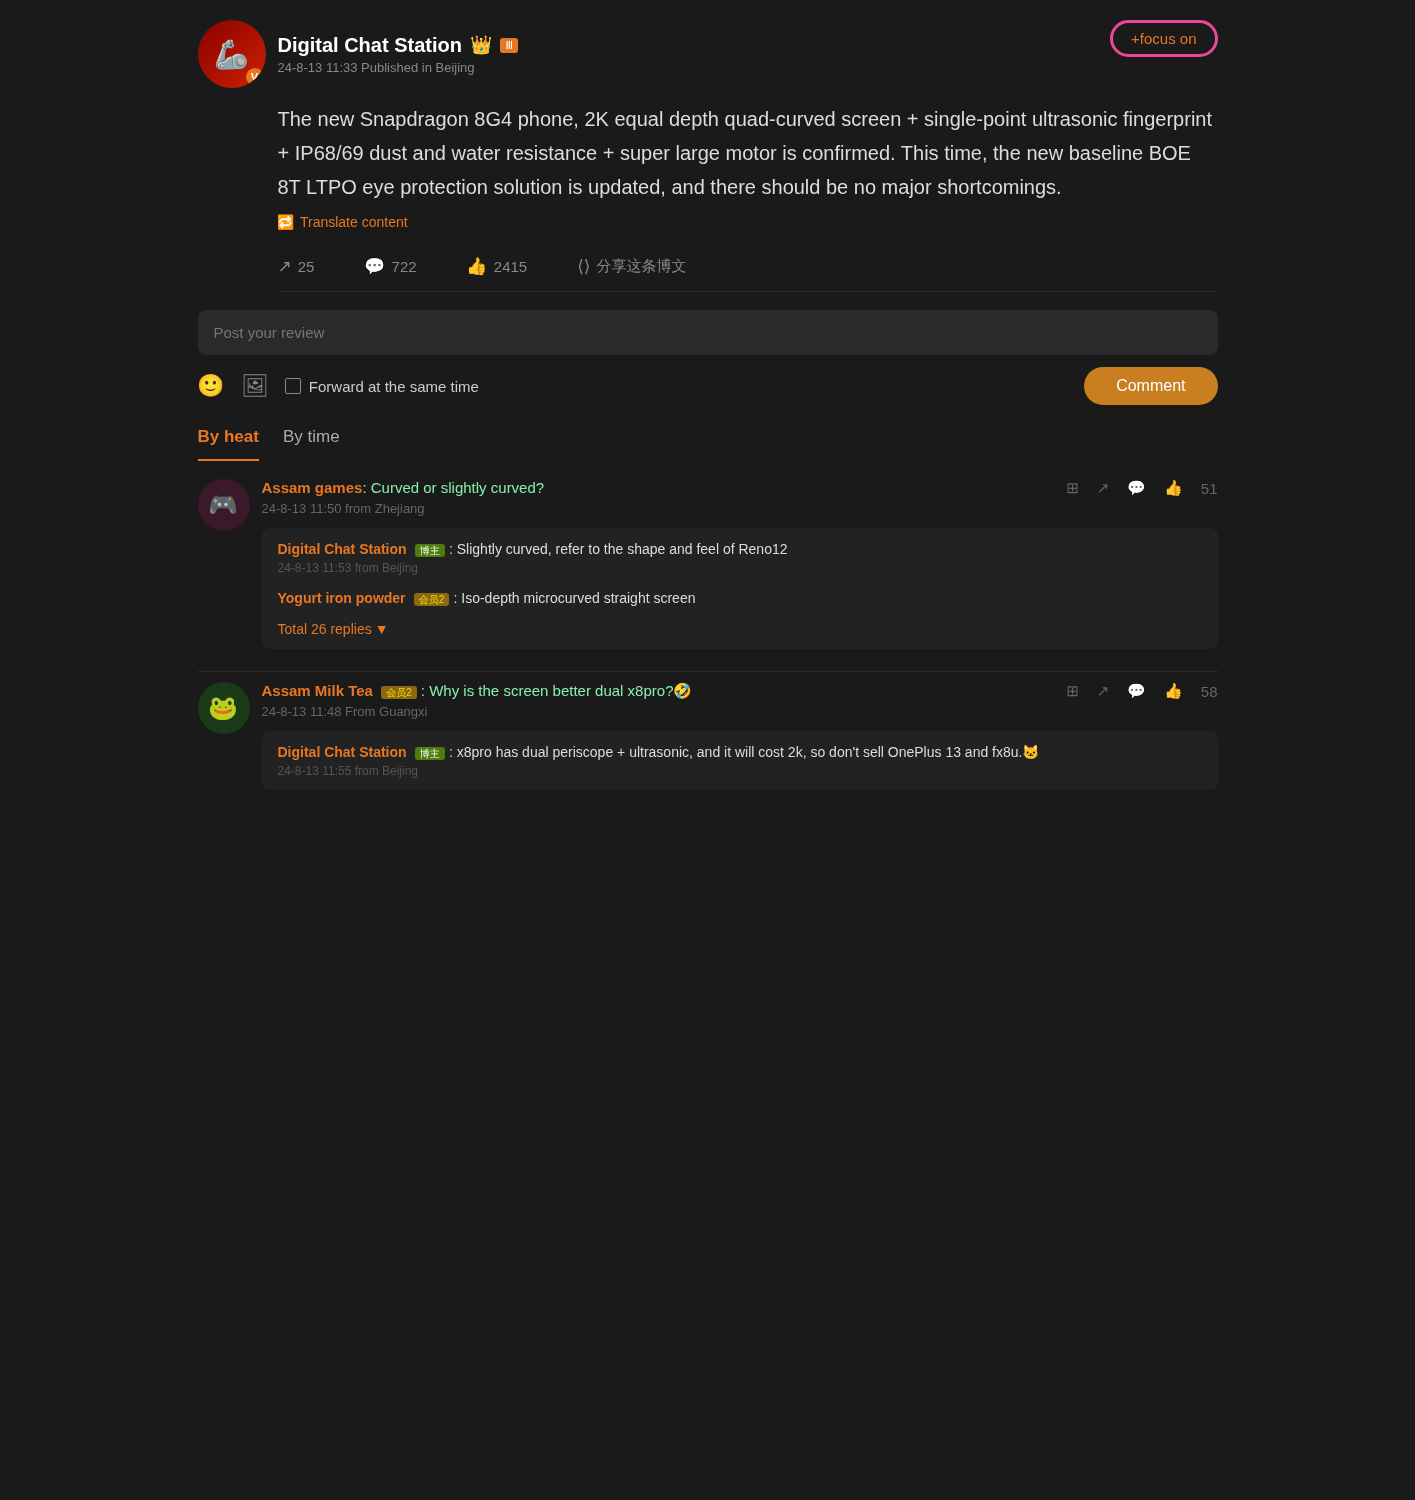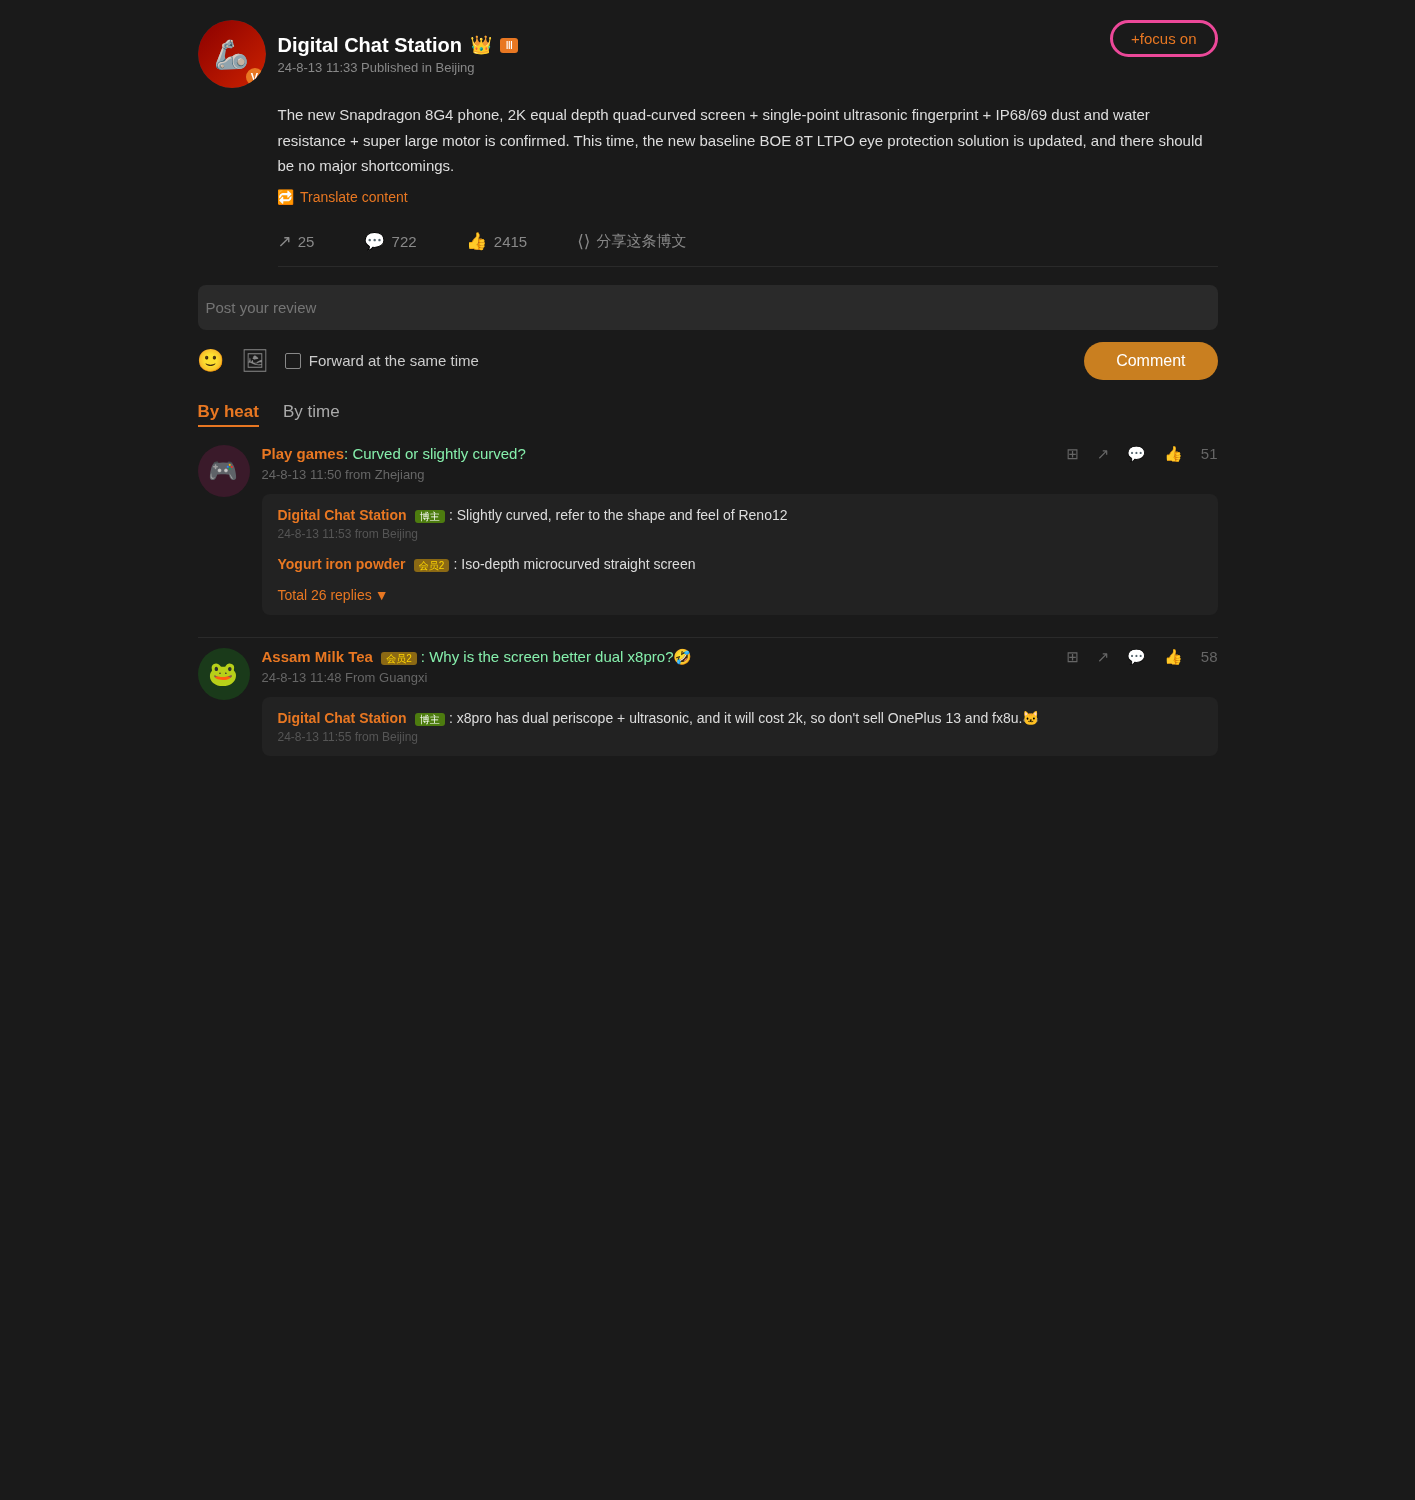--- a/index.html
+++ b/index.html
@@ -104,21 +104,21 @@
     }
 
     
     .post-content {
       margin-left: 80px;
       margin-bottom: 12px;
     }
     .post-text {
       color: #ddd;
       line-height: 1.7;
-      font-size: 15px;
+      font-size: 20px;
       margin-bottom: 10px;
     }
     .translate-link {
       color: #e87722;
       font-size: 14px;
       cursor: pointer;
       display: flex;
       align-items: center;
       gap: 5px;
     }
@@ -145,21 +145,21 @@
     }
 
     
     .comment-input-section {
       margin: 18px 0 10px 0;
     }
     .comment-input-box {
       background: #2a2a2a;
       border: none;
       border-radius: 8px;
-      padding: 14px 8px;
+      padding: 14px 16px;
       width: 100%;
       color: #aaa;
       font-size: 15px;
       outline: none;
     }
     .comment-toolbar {
       display: flex;
       align-items: center;
       margin-top: 12px;
       gap: 16px;
@@ -198,21 +198,21 @@
     .sort-tabs {
       display: flex;
       gap: 24px;
       margin: 22px 0 16px 0;
       padding-bottom: 2px;
     }
     .sort-tab {
       font-size: 17px;
       cursor: pointer;
       color: #aaa;
-      padding-bottom: 3px;
+      padding-bottom: 12px;
     }
     .sort-tab.active {
       color: #e87722;
       font-weight: bold;
       border-bottom: 2px solid #e87722;
     }
 
     
     .comment-item {
       display: flex;
@@ -395,21 +395,21 @@
 
   <div>
 
     <div class="comment-item">
       <div class="comment-avatar">
         <div class="comment-avatar-inner" style="background:#3a1a2a;">🎮</div>
       </div>
       <div class="comment-body">
         <div class="comment-row-top">
           <div>
-            <span class="comment-author-name">Play games</span><span class="comment-text-label">: Curved or slightly curved?</span>
+            <span class="comment-author-name">Assam games</span><span class="comment-text-label">: Curved or slightly curved?</span>
           </div>
           <div class="comment-actions">
             <span>⊞</span>
             <span>↗</span>
             <span>💬</span>
             <span>👍</span>
             <span>51</span>
           </div>
         </div>
         <div class="comment-meta">24-8-13 11:50 from Zhejiang</div>

